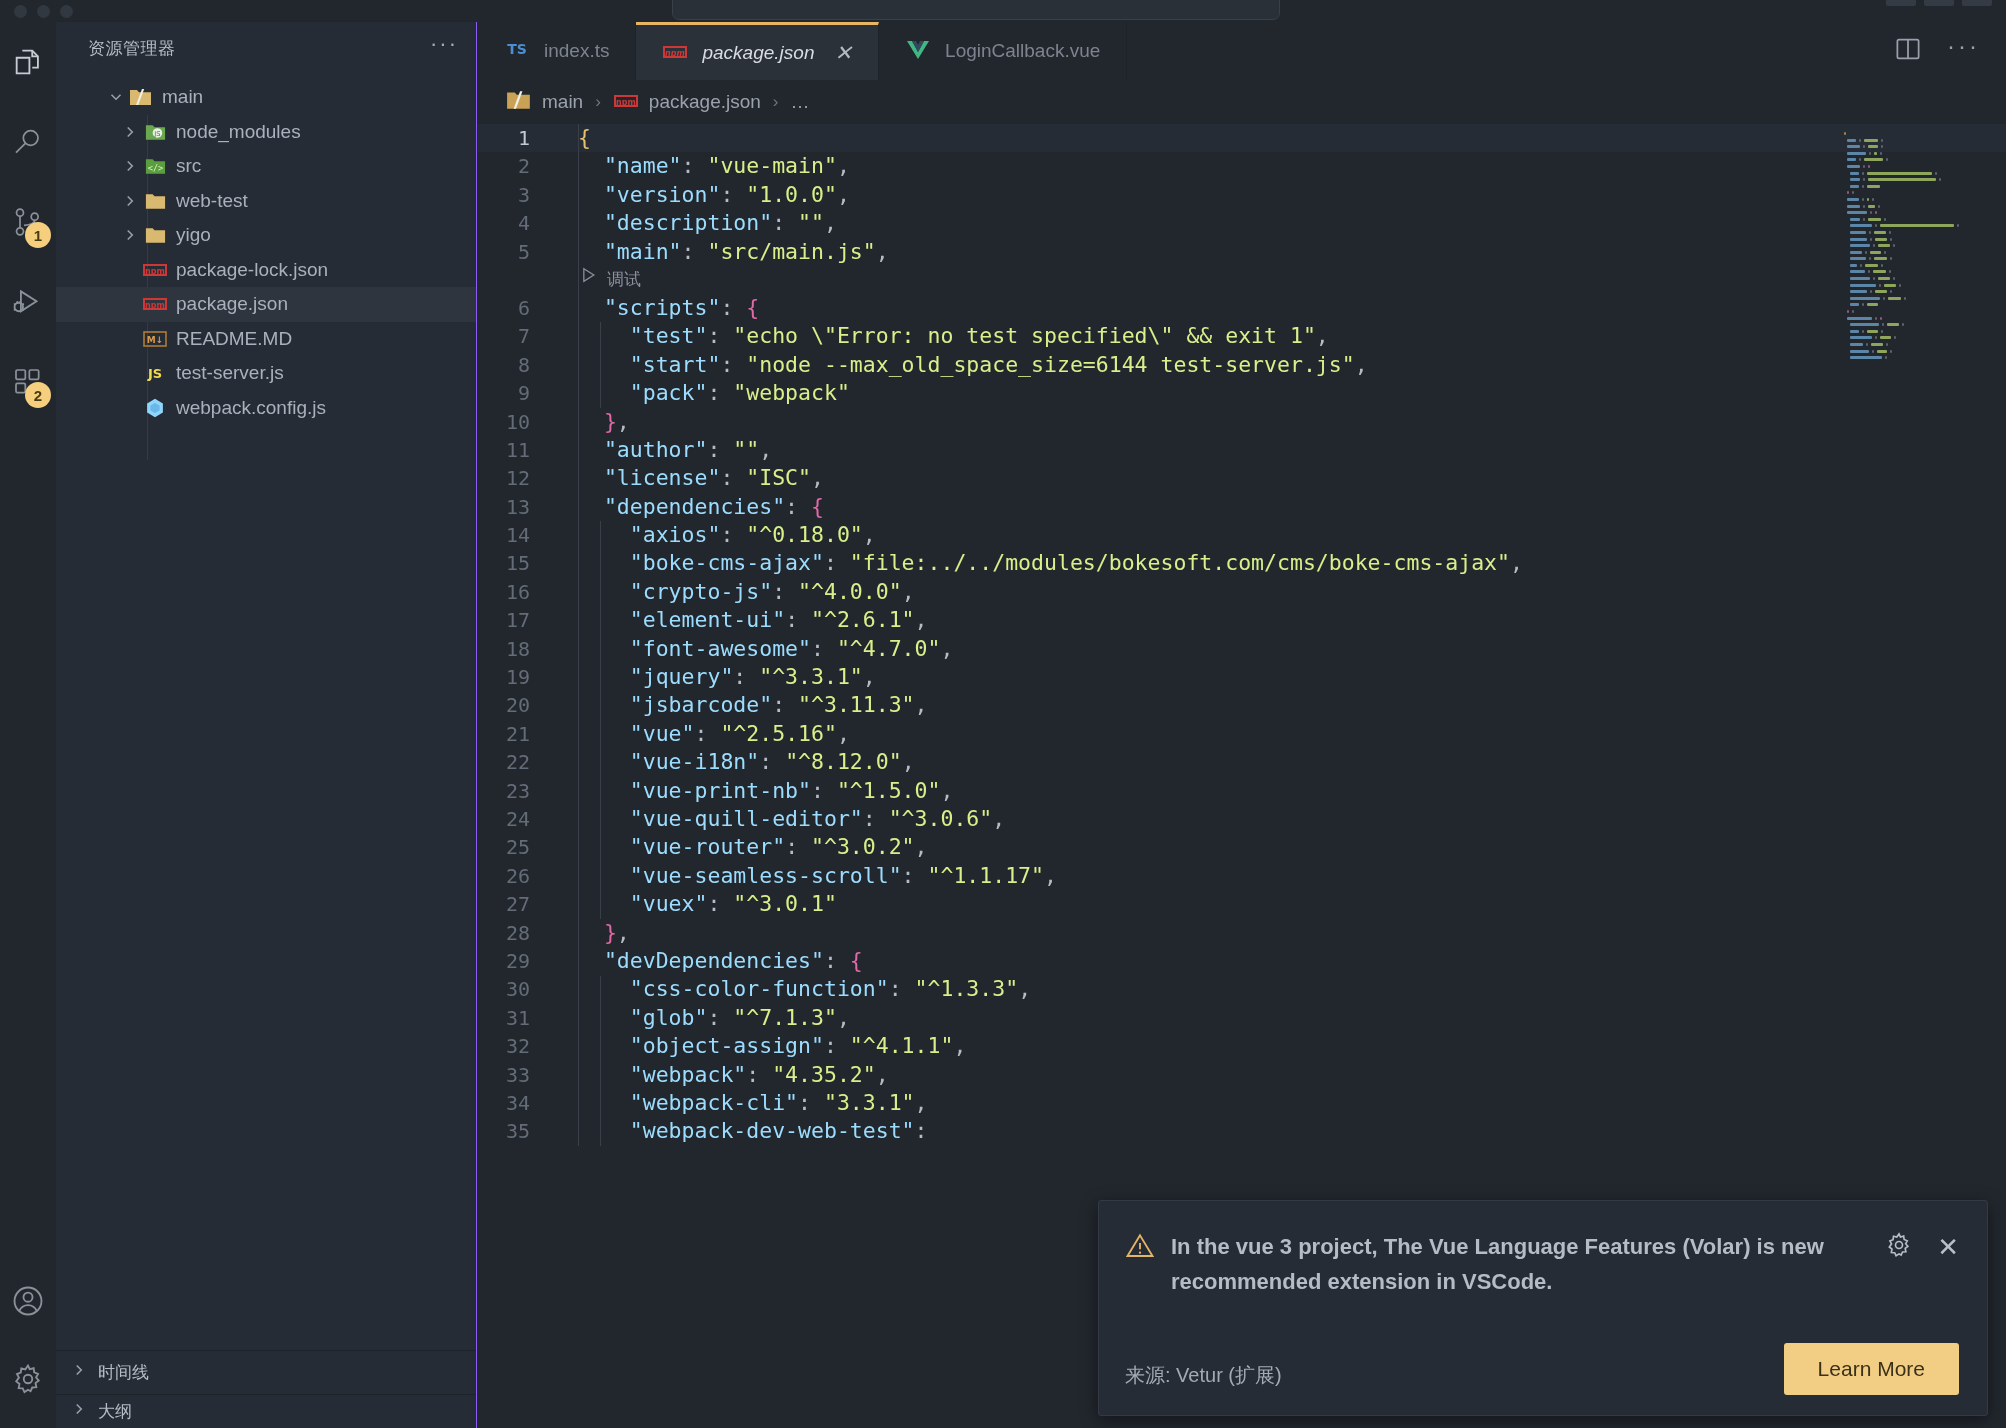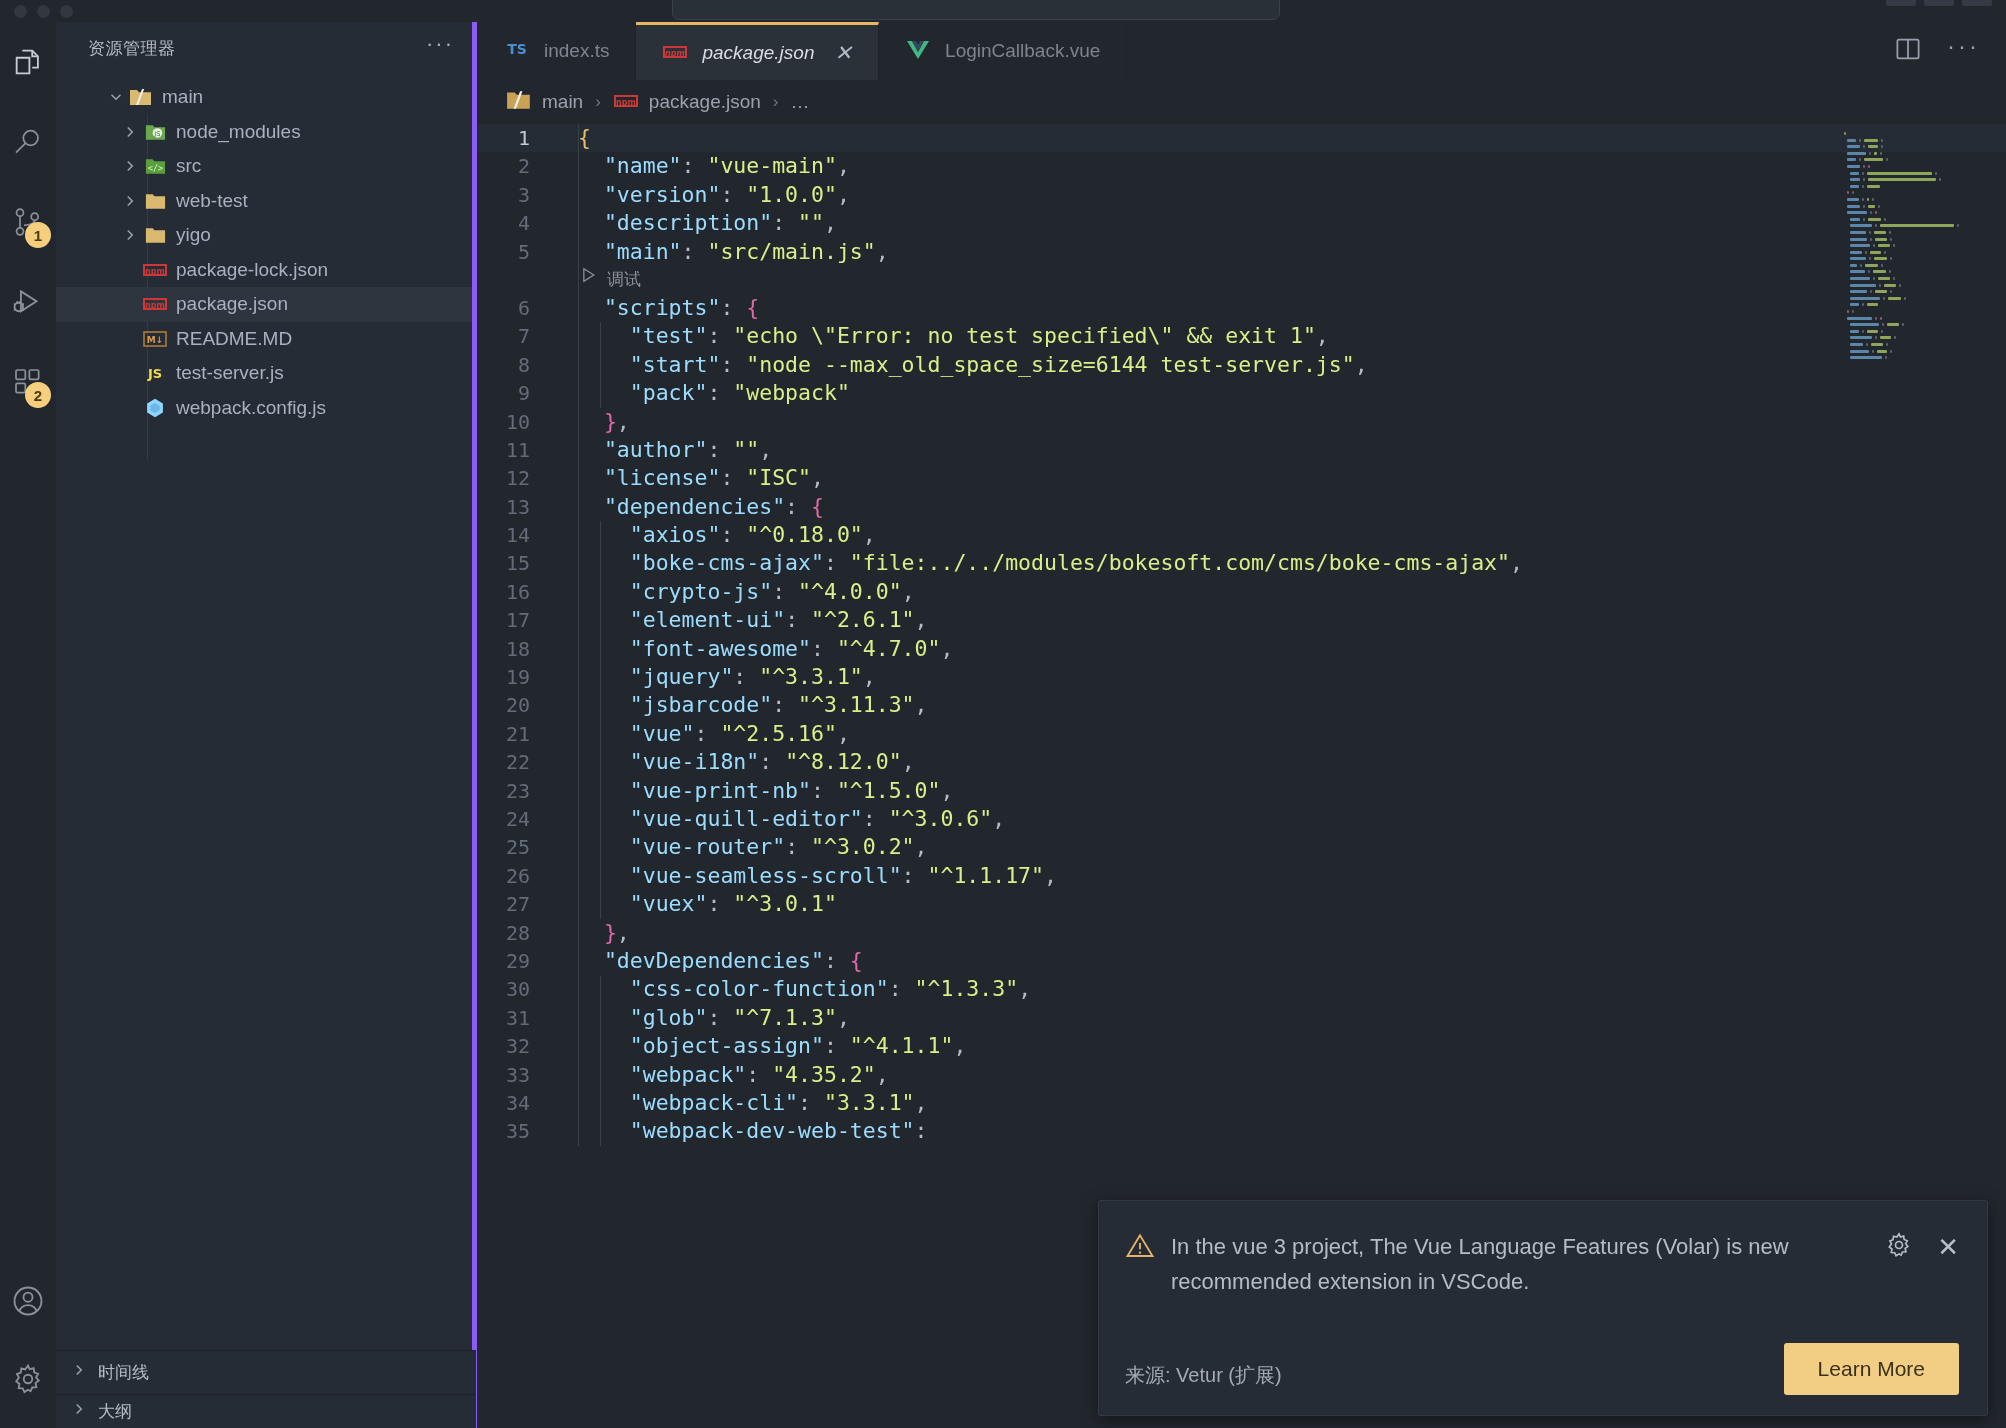--- a/index.html
+++ b/index.html
@@ -42,21 +42,21 @@
     background: #f5cf7e; color: #4a3c12;
     font-size: 15px; font-weight: 700;
     display: flex; align-items: center; justify-content: center;
     font-family: "Liberation Sans", sans-serif;
   }
   .act-bottom { position: absolute; bottom: 10px; left: 0; width: 56px; }
 
   
   .sidebar {
     position: absolute; left: 56px; top: 22px; width: 421px; height: 1406px;
-    background: #262c35; border-right: 5px solid #8b5cf6;
+    background: #262c35; border-right: 1px solid #8b5cf6;
   }
   .sb-header {
     height: 52px; display: flex; align-items: center;
     padding: 0 18px 0 32px; color: #b5bcc6;
     font-size: 17px; letter-spacing: 0.5px;
   }
   .sb-header .title { flex: 1; }
   .sb-dots { color: #a7aebb; font-size: 22px; letter-spacing: 2px; line-height: 10px; padding-bottom:8px;}
 
   .tree { padding-top: 6px; font-size: 19px; color: #a9b1bd; }
@@ -146,21 +146,21 @@
   .mm-seg { height: 3px; border-radius: 1px; display: block; }
 
   
   .notif {
     position: absolute; right: 18px; bottom: 12px; width: 890px; height: 216px;
     background: #262c35; border: 1px solid #333a44; border-radius: 3px;
     box-shadow: 0 4px 18px rgba(0,0,0,0.45);
     padding: 26px 28px 0 26px;
   }
   .notif-top { display: flex; align-items: flex-start; gap: 16px; }
-  .notif-msg { flex: 1; color: #b5bcc6; font-size: 22px; line-height: 35px; padding-top: 2px; }
+  .notif-msg { flex: 1; color: #b5bcc6; font-size: 22px; line-height: 35px; padding-top: 2px; font-weight: bold; }
   .notif-acts { display: flex; gap: 24px; align-items: center; color: #b8bfc8; padding-top: 4px; }
   .notif-src { position: absolute; left: 26px; bottom: 26px; color: #a3aab4; font-size: 20px; }
   .btn-learn {
     position: absolute; right: 28px; bottom: 20px;
     background: #f2ce84; color: #3a3118; border: none;
     font-size: 21px; padding: 14px 34px; border-radius: 3px;
     font-family: "Liberation Sans", sans-serif;
     margin-left: 44px;
   }
 </style>

